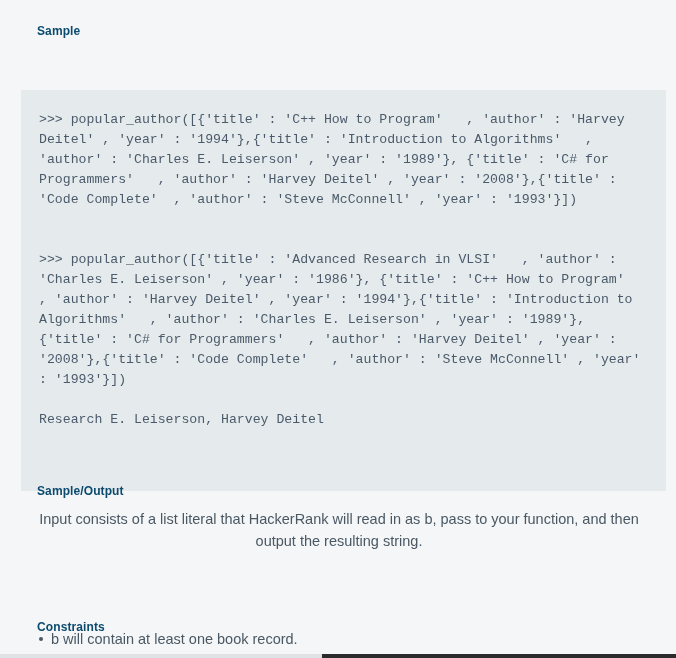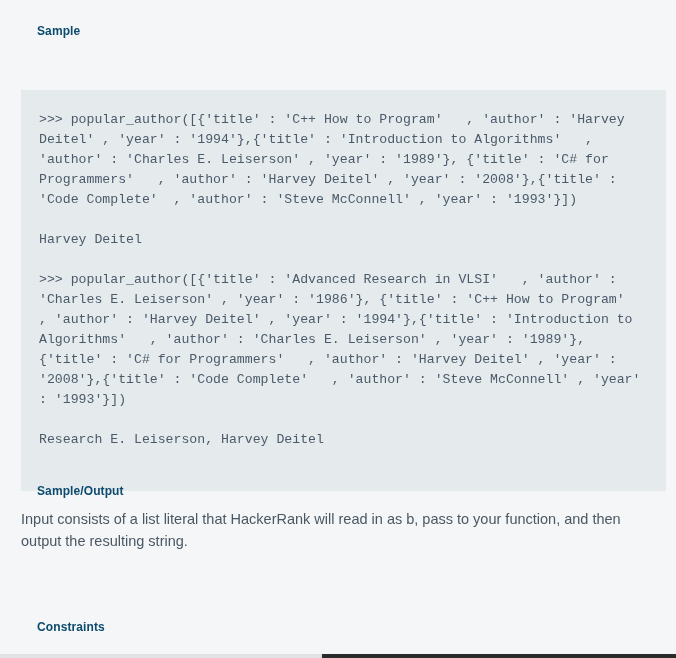--- a/index.html
+++ b/index.html
@@ -89,20 +89,21 @@
     font-size: 14.5px;
     line-height: 22px;
     color: #4a5864;
     margin: 0;
   }
 
   #io-paragraph {
     left: 21px;
     top: 508px;
     width: 636px;
+    text-align: center;
   }
 
   
   .constraints-list {
     position: absolute;
     left: 21px;
     top: 628px;
     margin: 0;
     padding: 0;
     list-style: none;
@@ -149,31 +150,36 @@
 </head>
 <body>
 
 <div class="page">
 
   <h3 class="section-heading" id="heading-sample">Sample</h3>
 
   <div class="code-block">
     <div class="code-line-group">&gt;&gt;&gt; popular_author([{'title' : 'C++ How to Program'   , 'author' : 'Harvey Deitel' , 'year' : '1994'},{'title' : 'Introduction to Algorithms'   , 'author' : 'Charles E. Leiserson' , 'year' : '1989'}, {'title' : 'C# for Programmers'   , 'author' : 'Harvey Deitel' , 'year' : '2008'},{'title' : 'Code Complete'  , 'author' : 'Steve McConnell' , 'year' : '1993'}])</div>
     <div class="code-gap"></div>
-    <div class="code-line-group">Harvey Deitel</div>
     <div class="code-gap"></div>
     <div class="code-line-group">&gt;&gt;&gt; popular_author([{'title' : 'Advanced Research in VLSI'   , 'author' : 'Charles E. Leiserson' , 'year' : '1986'}, {'title' : 'C++ How to Program'   , 'author' : 'Harvey Deitel' , 'year' : '1994'},{'title' : 'Introduction to Algorithms'   , 'author' : 'Charles E. Leiserson' , 'year' : '1989'},{'title' : 'C# for Programmers'   , 'author' : 'Harvey Deitel' , 'year' : '2008'},{'title' : 'Code Complete'   , 'author' : 'Steve McConnell' , 'year' : '1993'}])</div>
     <div class="code-gap"></div>
     <div class="code-line-group">Research E. Leiserson, Harvey Deitel</div>
   </div>
 
   <h3 class="section-heading" id="heading-io">Sample/Output</h3>
 
   <p class="body-text" id="io-paragraph">Input consists of a list literal that HackerRank will read in as b, pass to your function, and then output the resulting string.</p>
 
   <h3 class="section-heading" id="heading-constraints">Constraints</h3>
 
+  <ul class="constraints-list">
+    <li>
+      <span class="bullet"></span>
+      <span>b will contain at least one book record.</span>
+    </li>
+  </ul>
 
   <div class="bottom-bar">
     <div class="bottom-bar-fill"></div>
   </div>
 
 </div>
 
 </body></html>

